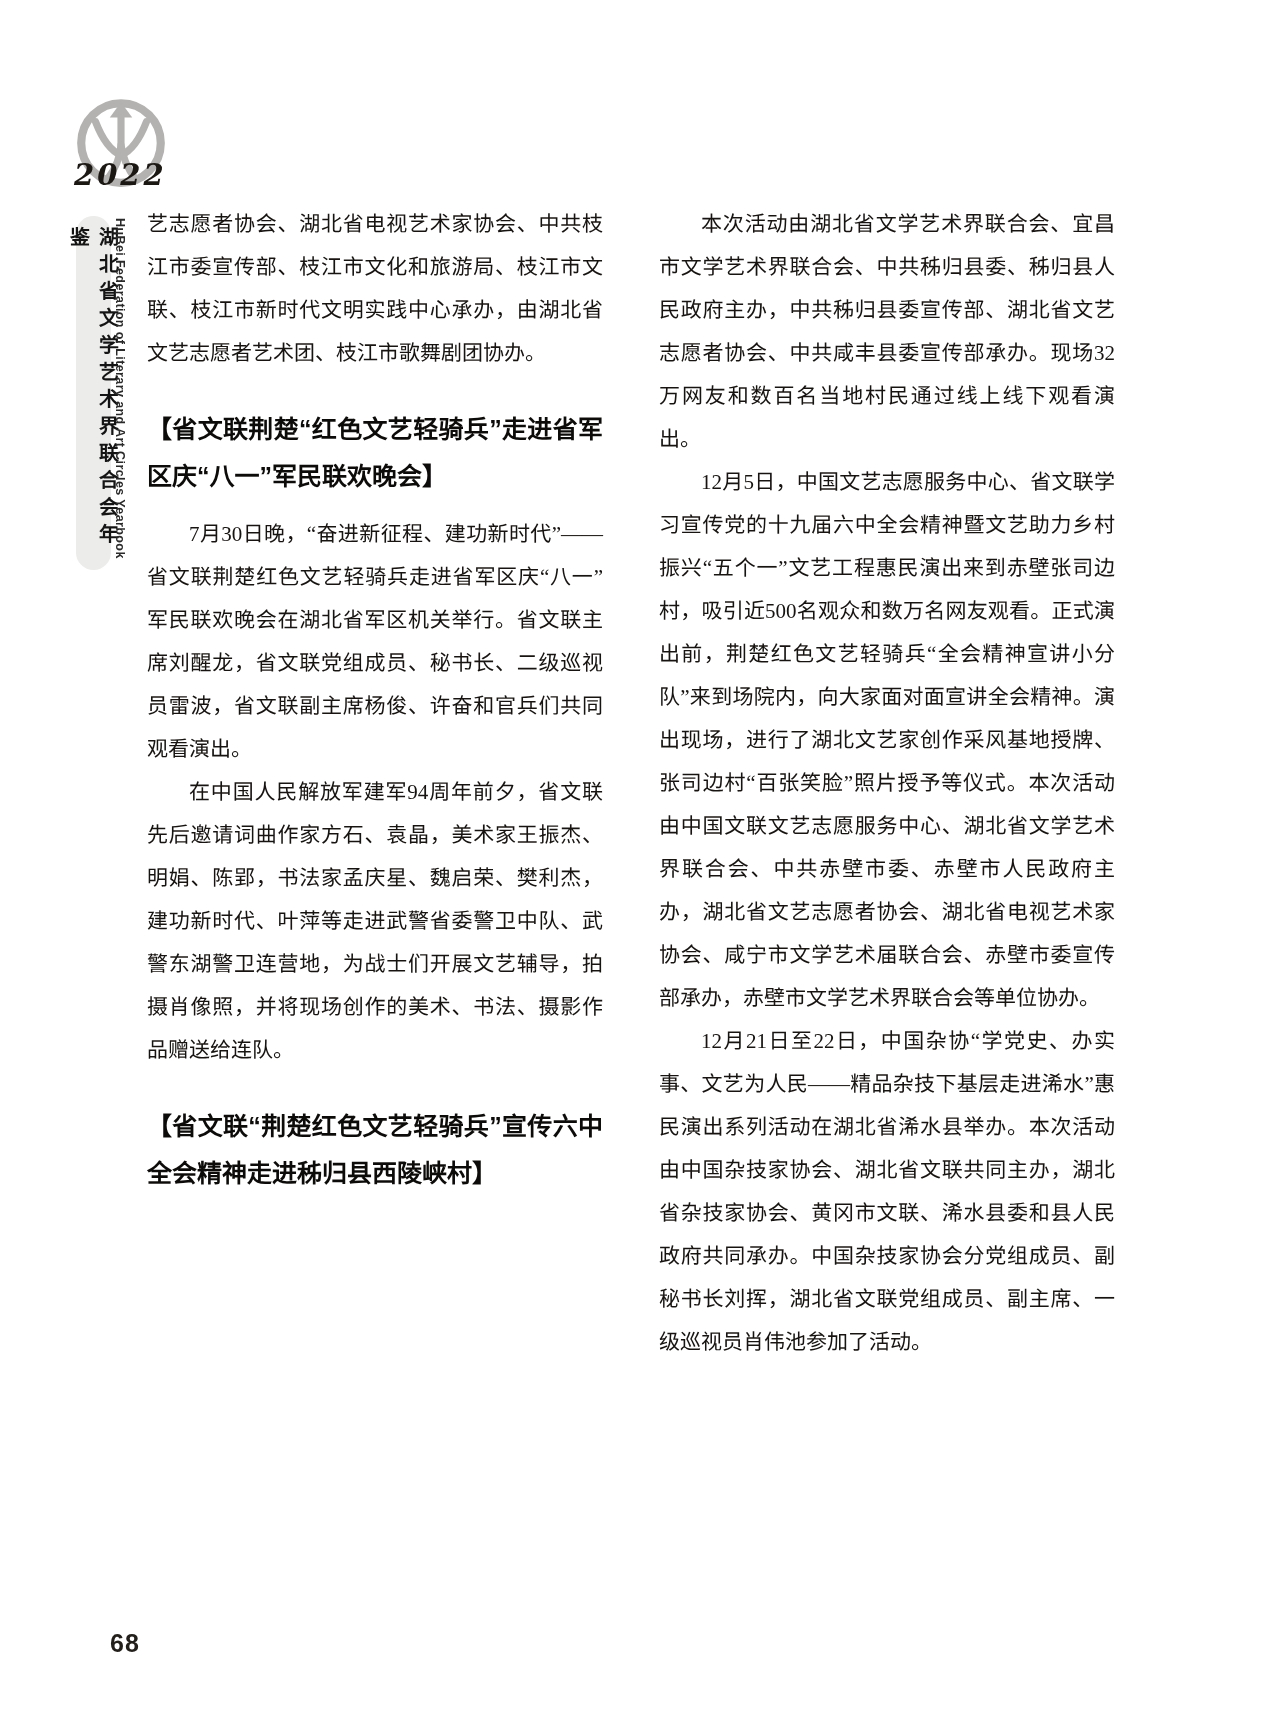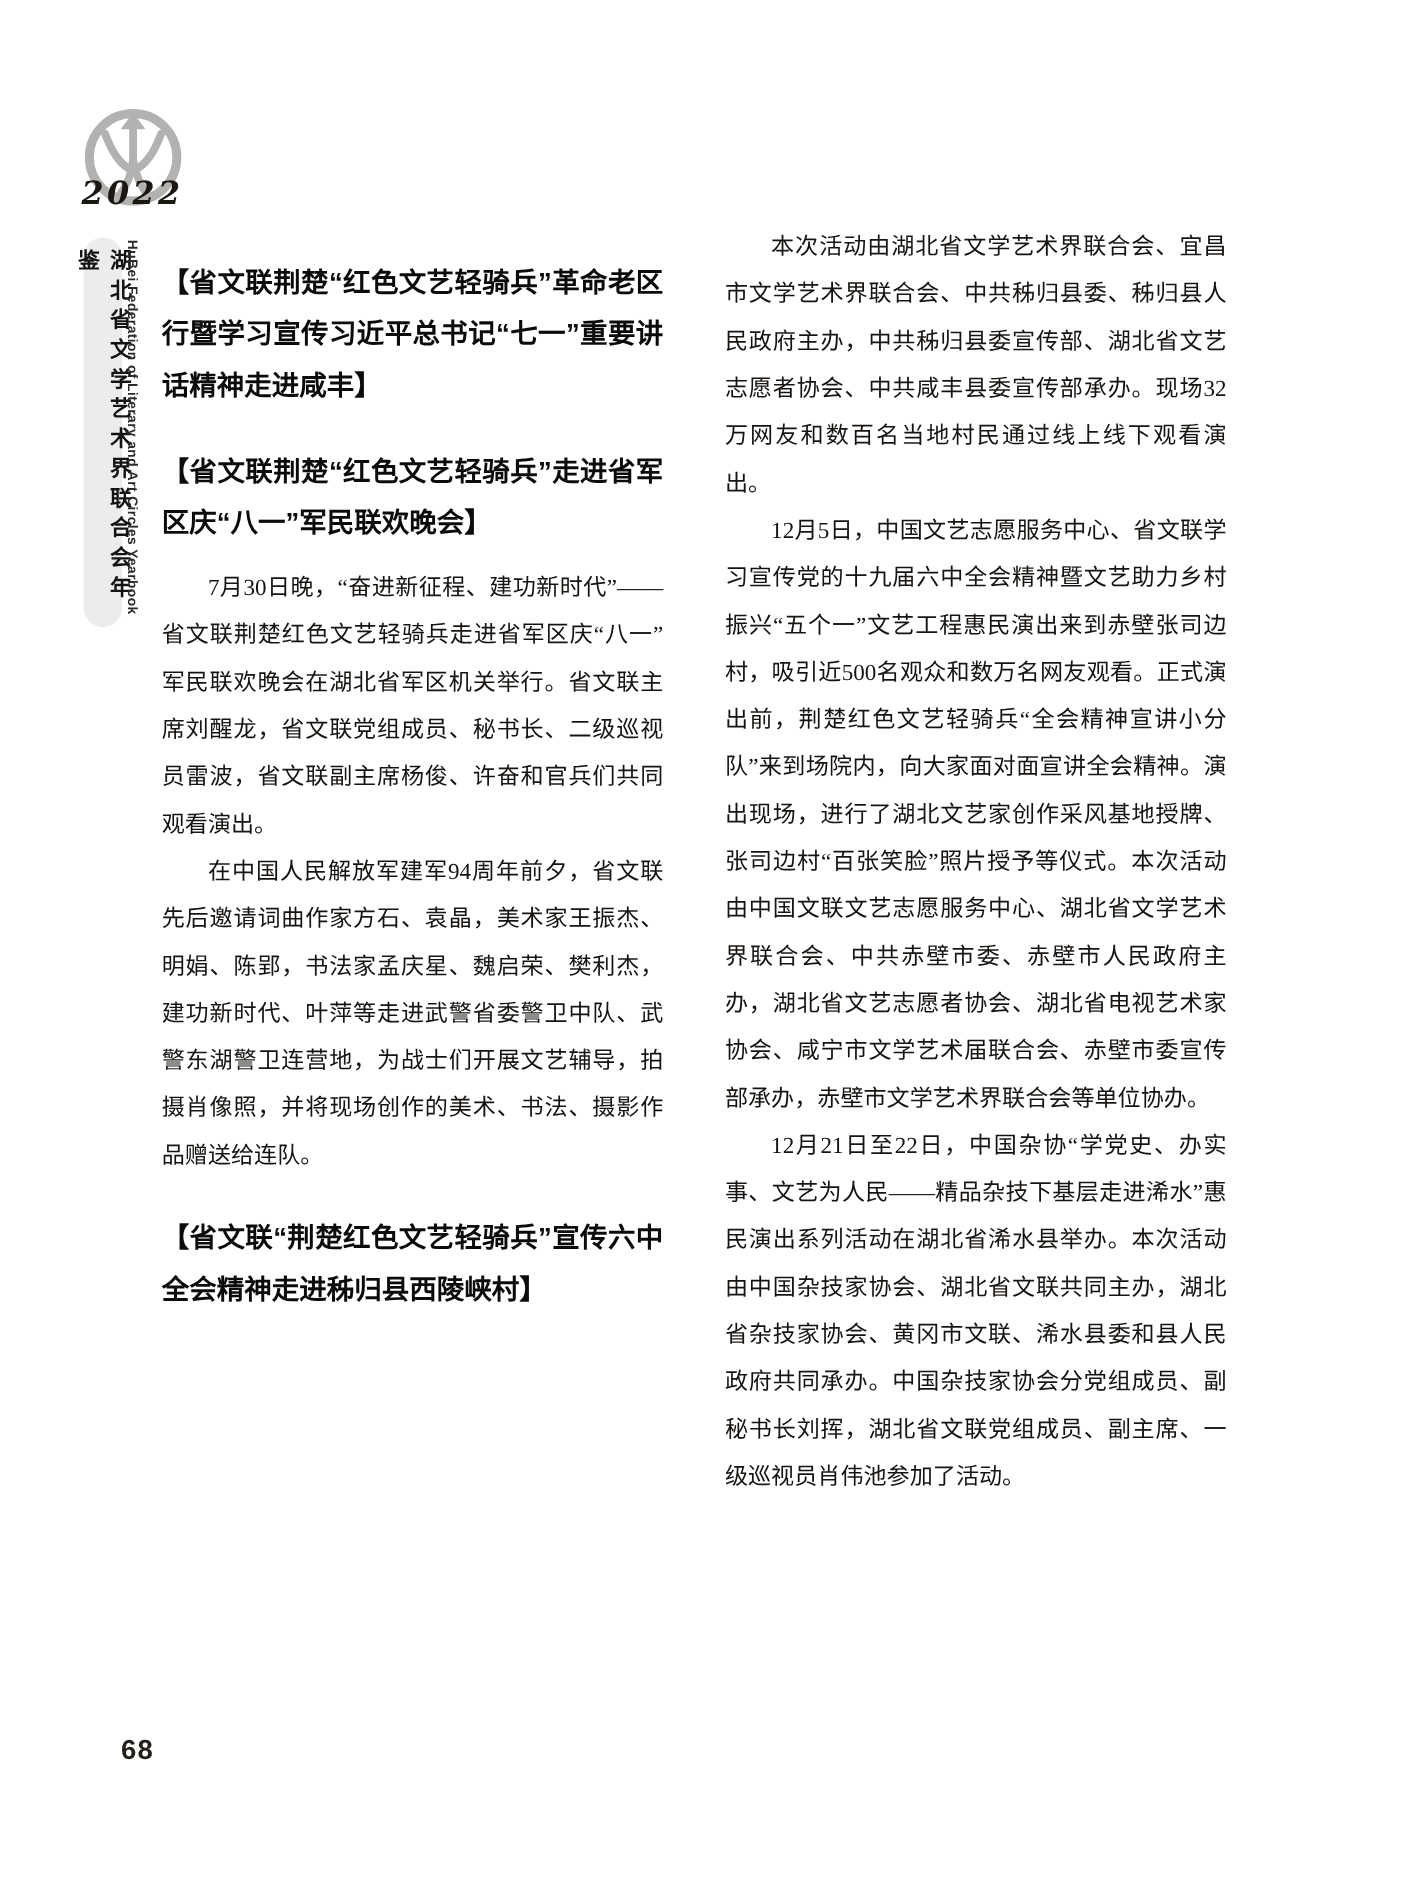--- a/index.html
+++ b/index.html
@@ -68,21 +68,21 @@
     font-weight: 700;
     font-size: 25px; line-height: 47px;
     margin: 31px 0 13px 0;
     text-align: justify;
     color: #0d0b09;
   }
   h2.sec-first-r { margin-top: 34px; }
 
   
   .page-num {
-    position: absolute; left: 110px; top: 1577px;
+    position: absolute; left: 110px; top: 1629px;
     font-family: "Liberation Sans", "DejaVu Sans", sans-serif;
     font-weight: 700; font-size: 25px; letter-spacing: 1px;
     color: #221e1a;
   }
 </style>
 </head>
 <body>
 
 <div class="logo-wrap">
   <svg width="102" height="102" viewBox="0 0 100 100">
@@ -94,21 +94,21 @@
   </svg>
 </div>
 <div class="year">2022</div>
 
 <div class="side-pill">
   <div class="side-cn">湖北省文学艺术界联合会年鉴</div>
 </div>
 <div class="side-en">HuBei Federation of Literary and Art Circles Yearbook</div>
 
 <div class="col col-left">
-  <h2 class="sec">【省文联荆楚“红色文艺轻骑兵”革命老区行暨学习宣传习近平总书记“七一”重要讲话精神走进咸丰】</h2>
+  <p class="body">艺志愿者协会、湖北省电视艺术家协会、中共枝江市委宣传部、枝江市文化和旅游局、枝江市文联、枝江市新时代文明实践中心承办，由湖北省文艺志愿者艺术团、枝江市歌舞剧团协办。</p>
   <h2 class="sec">【省文联荆楚“红色文艺轻骑兵”走进省军区庆“八一”军民联欢晚会】</h2>
   <p class="body indent">7月30日晚，“奋进新征程、建功新时代”——省文联荆楚红色文艺轻骑兵走进省军区庆“八一”军民联欢晚会在湖北省军区机关举行。省文联主席刘醒龙，省文联党组成员、秘书长、二级巡视员雷波，省文联副主席杨俊、许奋和官兵们共同观看演出。</p>
   <p class="body indent">在中国人民解放军建军94周年前夕，省文联先后邀请词曲作家方石、袁晶，美术家王振杰、明娟、陈郢，书法家孟庆星、魏启荣、樊利杰，建功新时代、叶萍等走进武警省委警卫中队、武警东湖警卫连营地，为战士们开展文艺辅导，拍摄肖像照，并将现场创作的美术、书法、摄影作品赠送给连队。</p>
   <h2 class="sec">【省文联“荆楚红色文艺轻骑兵”宣传六中全会精神走进秭归县西陵峡村】</h2>
 
 </div>
 
 <div class="col col-right">
   <p class="body indent">本次活动由湖北省文学艺术界联合会、宜昌市文学艺术界联合会、中共秭归县委、秭归县人民政府主办，中共秭归县委宣传部、湖北省文艺志愿者协会、中共咸丰县委宣传部承办。现场32万网友和数百名当地村民通过线上线下观看演出。</p>
   <p class="body indent">12月5日，中国文艺志愿服务中心、省文联学习宣传党的十九届六中全会精神暨文艺助力乡村振兴“五个一”文艺工程惠民演出来到赤壁张司边村，吸引近500名观众和数万名网友观看。正式演出前，荆楚红色文艺轻骑兵“全会精神宣讲小分队”来到场院内，向大家面对面宣讲全会精神。演出现场，进行了湖北文艺家创作采风基地授牌、张司边村“百张笑脸”照片授予等仪式。本次活动由中国文联文艺志愿服务中心、湖北省文学艺术界联合会、中共赤壁市委、赤壁市人民政府主办，湖北省文艺志愿者协会、湖北省电视艺术家协会、咸宁市文学艺术届联合会、赤壁市委宣传部承办，赤壁市文学艺术界联合会等单位协办。</p>

